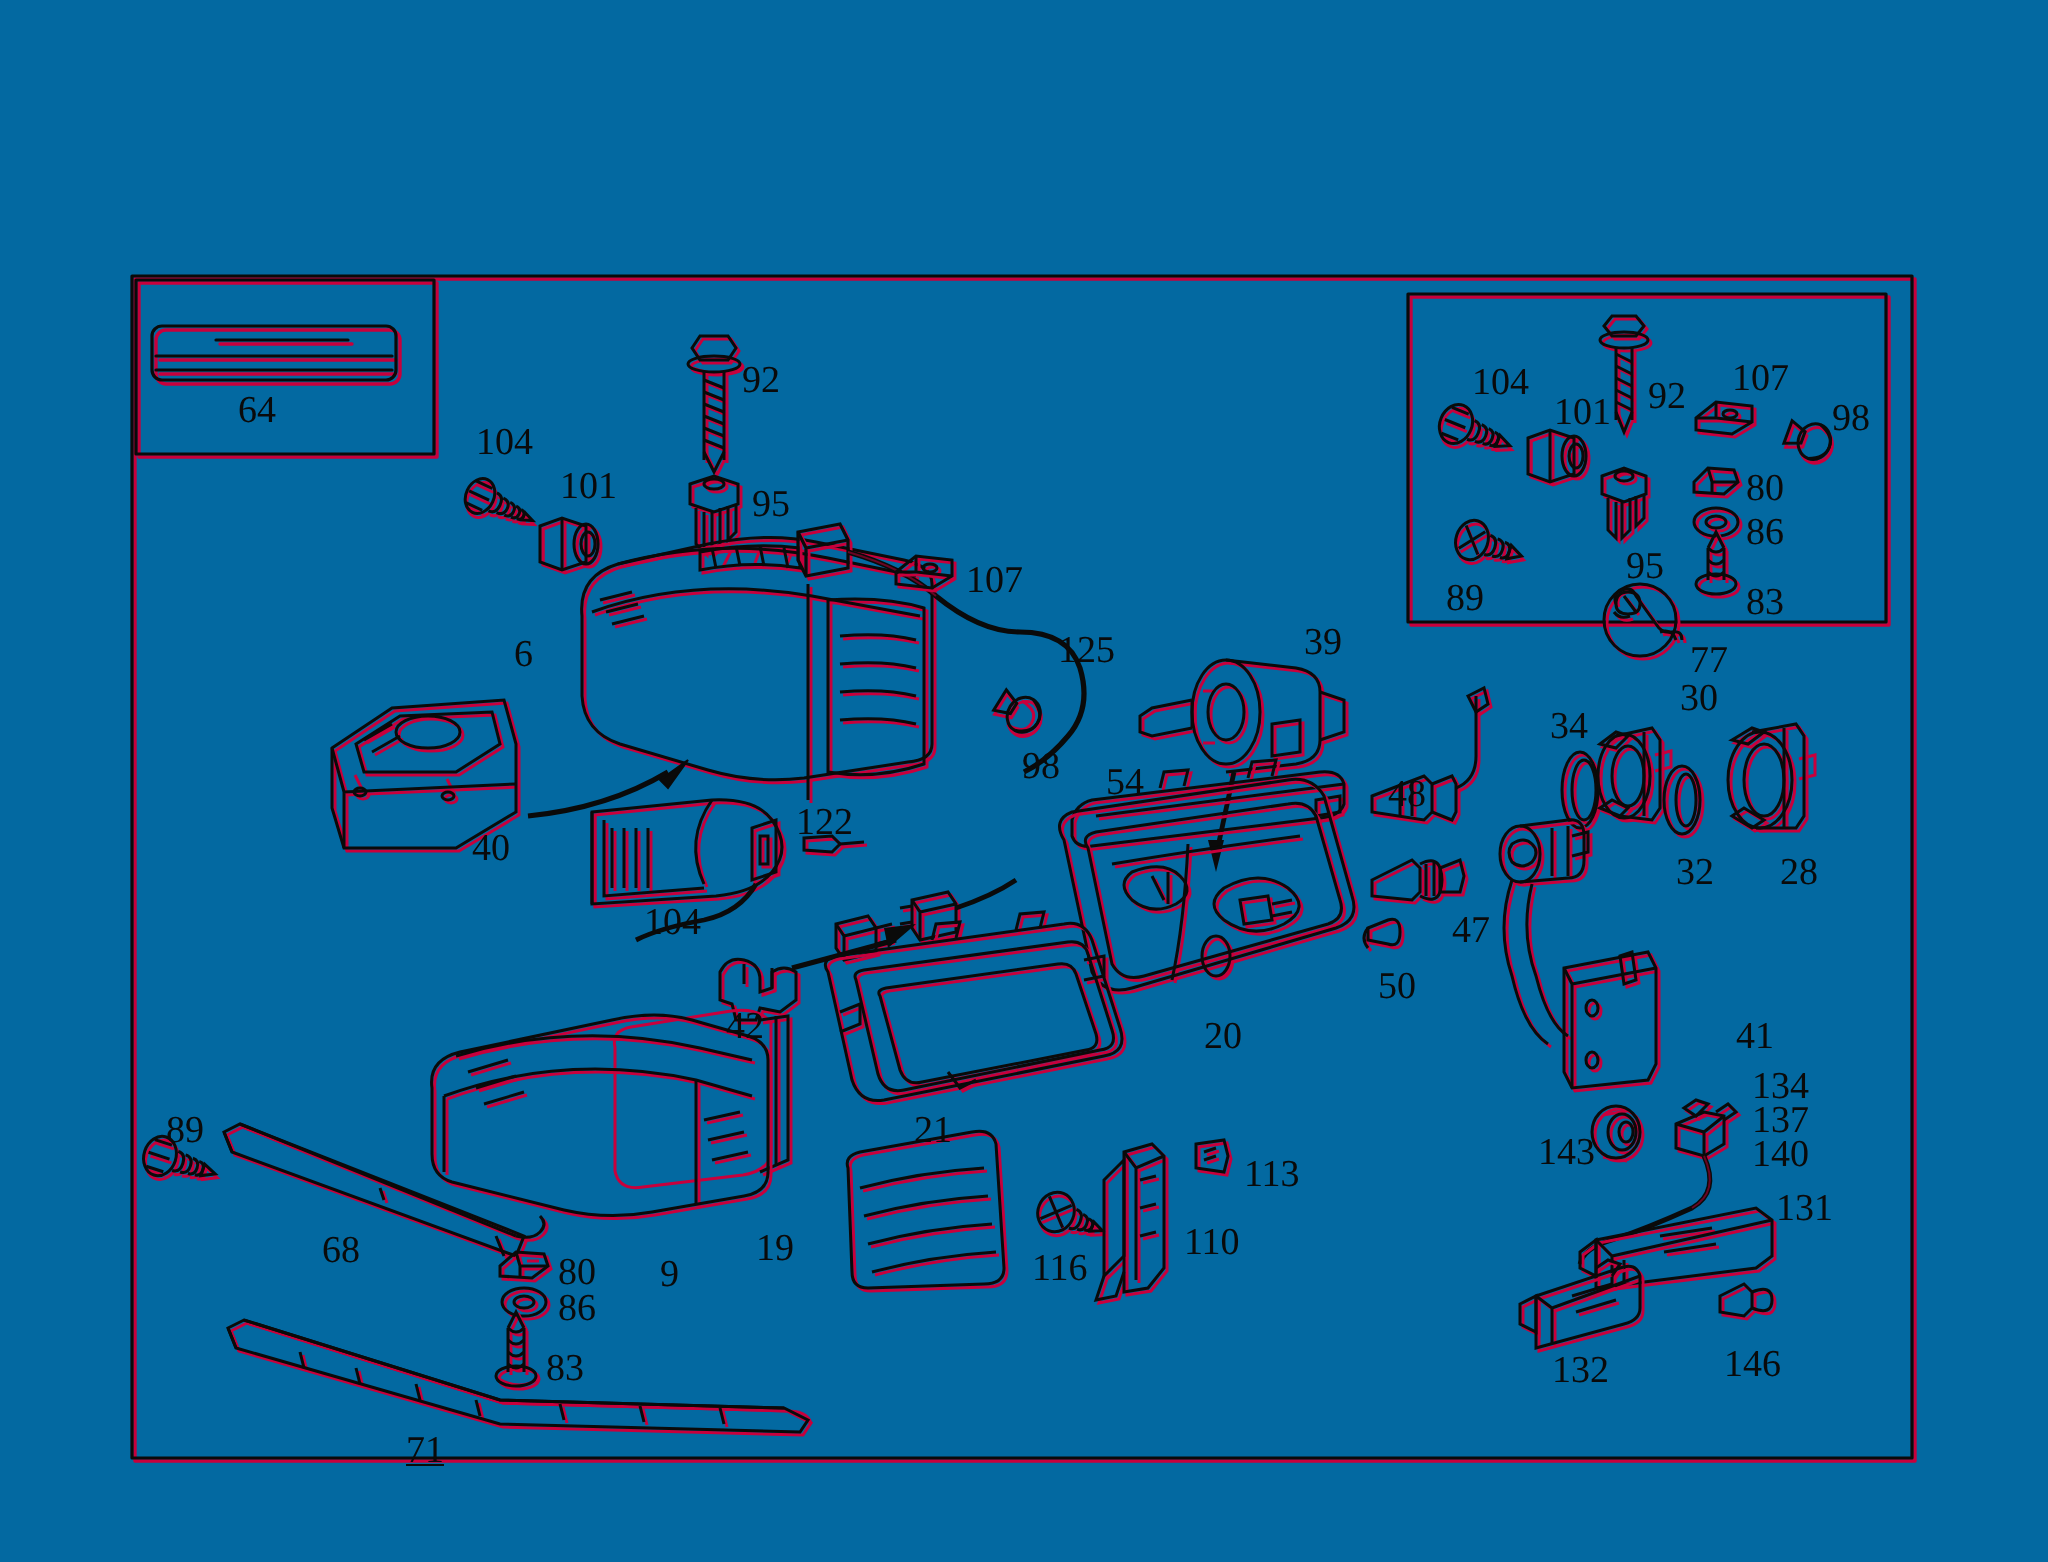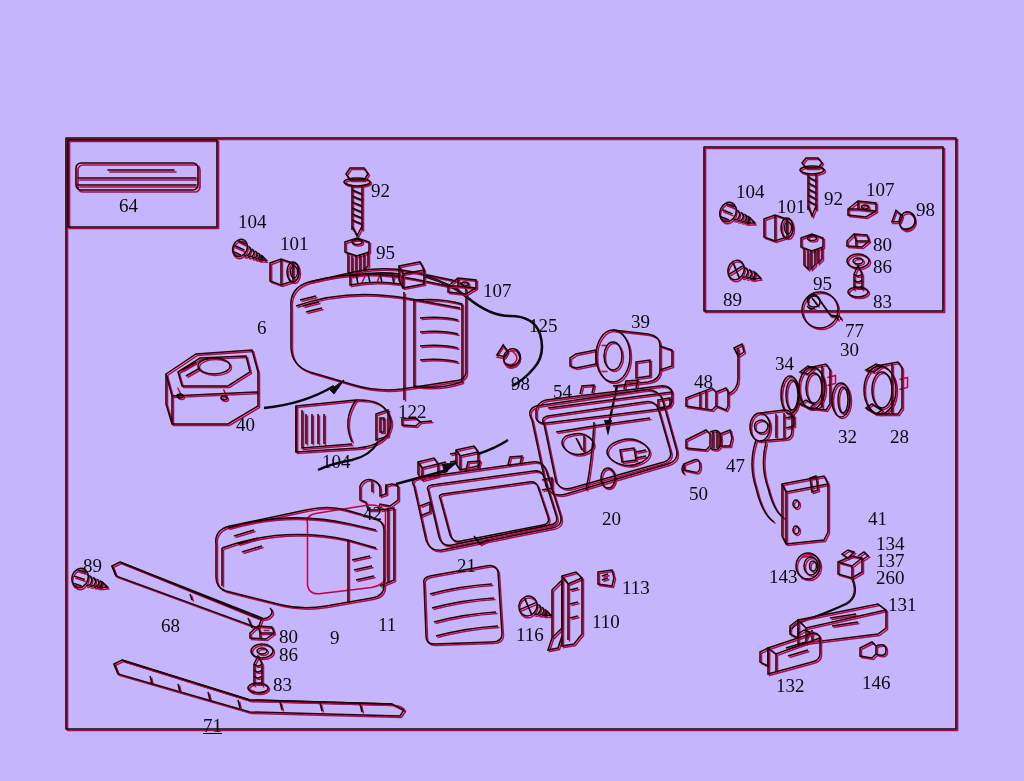--- a/index.html
+++ b/index.html
@@ -1,19 +1,19 @@
 <!DOCTYPE html>
 <html><head>
 <meta charset="utf-8">
 <title>Parts Diagram</title>
 <style>
   html,body{margin:0;padding:0;background:#ffffff;}
   body{width:1024px;height:781px;overflow:hidden;
        font-family:"Liberation Serif","DejaVu Serif",serif;}
-  #stage{position:relative;width:1024px;height:781px;background:#c4b5fd;}
+  #stage{position:relative;width:1024px;height:781px;background:#0369a1;}
   #canvas{position:absolute;left:0;top:0;width:1024px;height:781px;}
   .lbl{position:absolute;color:#0a0a0a;font-family:"Liberation Serif","DejaVu Serif",serif;
        font-size:19px;line-height:19px;white-space:nowrap;font-weight:400;}
 </style>
 </head>
 <body>
 
 <div id="stage">
 
 <svg id="canvas" viewBox="0 0 1024 781">
@@ -954,49 +954,49 @@
 
 <div id="labels">
       <div class="lbl" style="left: 119px; top: 196px; color: rgb(10, 10, 10);">64</div>
       <div class="lbl" style="left: 238px; top: 212px; color: rgb(10, 10, 10);">104</div>
       <div class="lbl" style="left: 280px; top: 234px; color: rgb(10, 10, 10);">101</div>
       <div class="lbl" style="left: 371px; top: 181px; color: rgb(10, 10, 10);">92</div>
       <div class="lbl" style="left: 376px; top: 243px; color: rgb(10, 10, 10);">95</div>
       <div class="lbl" style="left: 483px; top: 281px; color: rgb(10, 10, 10);">107</div>
       <div class="lbl" style="left: 257px; top: 318px; color: rgb(10, 10, 10);">6</div>
       <div class="lbl" style="left: 529px; top: 316px; color: rgb(10, 10, 10);">125</div>
-      <div class="lbl" style="left: 631px; top: 312px; color: rgb(10, 10, 10);">39</div>
+      <div class="lbl" style="left: 652px; top: 312px; color: rgb(10, 10, 10);">39</div>
       <div class="lbl" style="left: 511px; top: 374px; color: rgb(10, 10, 10);">98</div>
       <div class="lbl" style="left: 553px; top: 382px; color: rgb(10, 10, 10);">54</div>
-      <div class="lbl" style="left: 694px; top: 372px; color: rgb(10, 10, 10); text-align: right;">48</div>
+      <div class="lbl" style="left: 694px; top: 388px; color: rgb(10, 10, 10); text-align: right;">48</div>
       <div class="lbl" style="left: 775px; top: 354px; color: rgb(10, 10, 10);">34</div>
       <div class="lbl" style="left: 840px; top: 340px; color: rgb(10, 10, 10); text-align: right;">30</div>
       <div class="lbl" style="left: 838px; top: 427px; color: rgb(10, 10, 10);">32</div>
       <div class="lbl" style="left: 890px; top: 427px; color: rgb(10, 10, 10);">28</div>
       <div class="lbl" style="left: 236px; top: 415px; color: rgb(10, 10, 10);">40</div>
       <div class="lbl" style="left: 398px; top: 402px; color: rgb(10, 10, 10);">122</div>
       <div class="lbl" style="left: 322px; top: 452px; color: rgb(10, 10, 10);">104</div>
       <div class="lbl" style="left: 726px; top: 456px; color: rgb(10, 10, 10);">47</div>
       <div class="lbl" style="left: 689px; top: 484px; color: rgb(10, 10, 10);">50</div>
       <div class="lbl" style="left: 833px; top: 509px; color: rgb(10, 10, 10); margin-left: 35px;">41</div>
       <div class="lbl" style="left: 363px; top: 504px; color: rgb(10, 10, 10);">42</div>
       <div class="lbl" style="left: 602px; top: 509px; color: rgb(10, 10, 10);">20</div>
       <div class="lbl" style="left: 457px; top: 556px; color: rgb(10, 10, 10);">21</div>
       <div class="lbl" style="left: 876px; top: 534px; color: rgb(10, 10, 10);">134</div>
       <div class="lbl" style="left: 876px; top: 551px; color: rgb(10, 10, 10);">137</div>
-      <div class="lbl" style="left: 876px; top: 568px; color: rgb(10, 10, 10);">260</div>
+      <div class="lbl" style="left: 876px; top: 568px; color: rgb(10, 10, 10);">140</div>
       <div class="lbl" style="left: 769px; top: 567px; color: rgb(10, 10, 10);">143</div>
       <div class="lbl" style="left: 888px; top: 595px; color: rgb(10, 10, 10);">131</div>
       <div class="lbl" style="left: 83px; top: 556px; color: rgb(10, 10, 10);">89</div>
       <div class="lbl" style="left: 161px; top: 616px; color: rgb(10, 10, 10);">68</div>
       <div class="lbl" style="left: 279px; top: 627px; color: rgb(10, 10, 10);">80</div>
       <div class="lbl" style="left: 279px; top: 645px; color: rgb(10, 10, 10);">86</div>
       <div class="lbl" style="left: 273px; top: 675px; color: rgb(10, 10, 10);">83</div>
       <div class="lbl" style="left: 330px; top: 628px; color: rgb(10, 10, 10);">9</div>
-      <div class="lbl" style="left: 378px; top: 615px; color: rgb(10, 10, 10);">11</div>
+      <div class="lbl" style="left: 378px; top: 615px; color: rgb(10, 10, 10);">19</div>
       <div class="lbl" style="left: 622px; top: 578px; color: rgb(10, 10, 10);">113</div>
       <div class="lbl" style="left: 516px; top: 625px; color: rgb(10, 10, 10);">116</div>
       <div class="lbl" style="left: 592px; top: 612px; color: rgb(10, 10, 10);">110</div>
       <div class="lbl" style="left: 776px; top: 676px; color: rgb(10, 10, 10);">132</div>
       <div class="lbl" style="left: 862px; top: 673px; color: rgb(10, 10, 10);">146</div>
       <div class="lbl" style="left: 203px; top: 716px; color: rgb(10, 10, 10); text-decoration: underline;">71</div>
       <div class="lbl" style="left: 736px; top: 182px; color: rgb(10, 10, 10);">104</div>
       <div class="lbl" style="left: 824px; top: 189px; color: rgb(10, 10, 10);">92</div>
       <div class="lbl" style="left: 866px; top: 180px; color: rgb(10, 10, 10);">107</div>
       <div class="lbl" style="left: 777px; top: 197px; color: rgb(10, 10, 10);">101</div>

